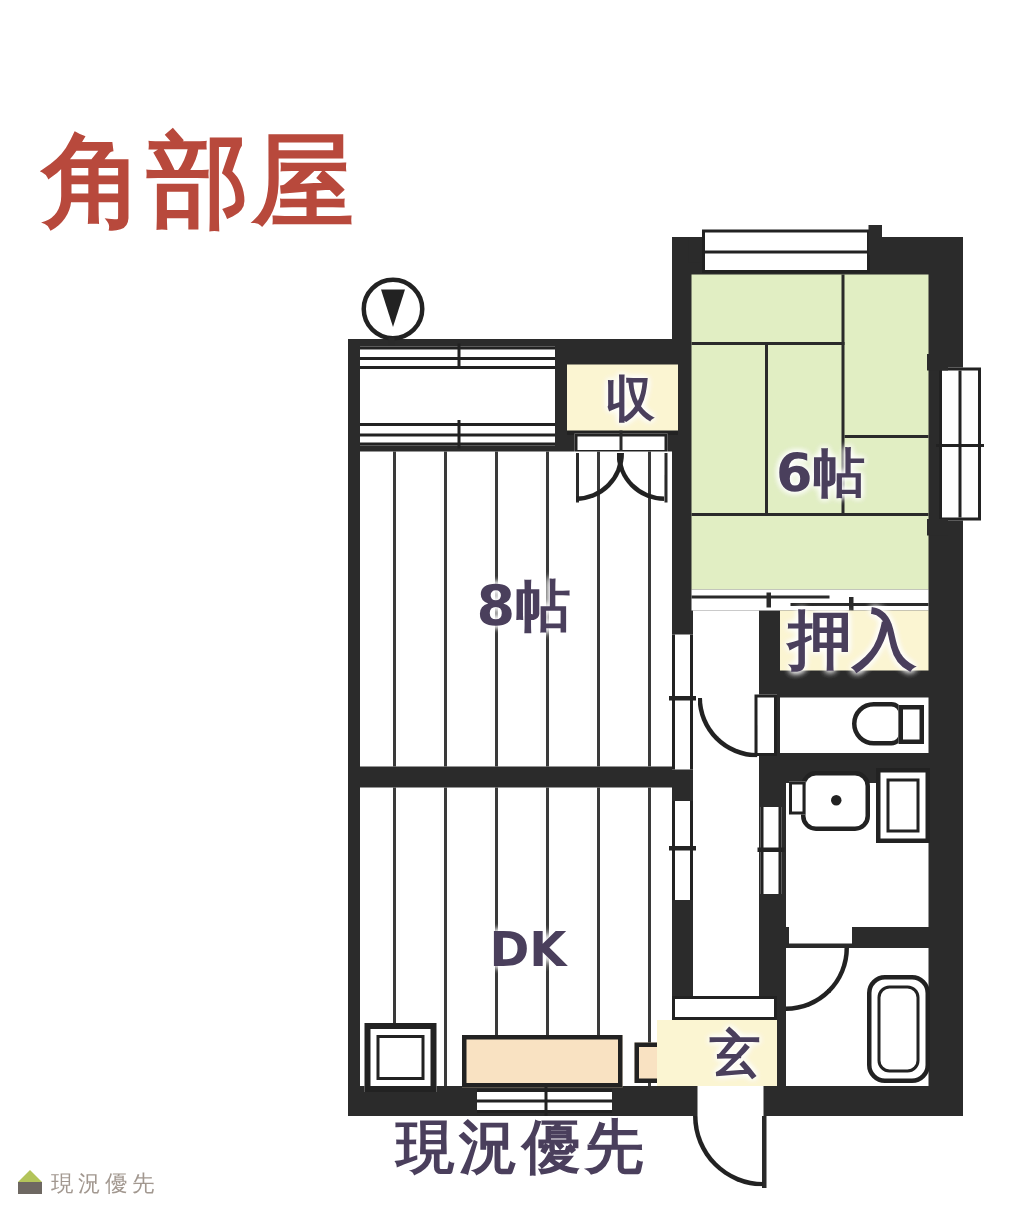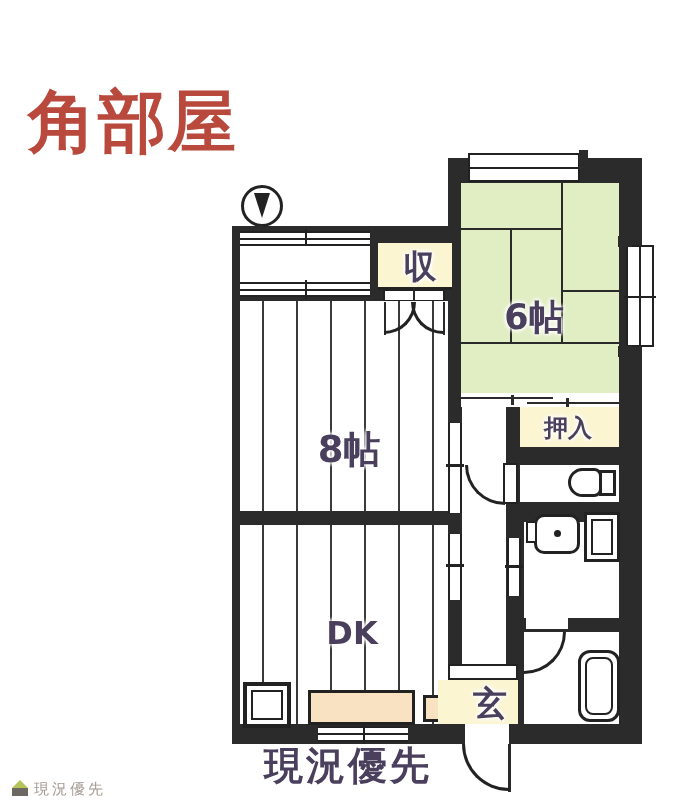--- a/index.html
+++ b/index.html
@@ -62,21 +62,21 @@
   <div class="win-h" style="left:240px;top:231px;width:130px;height:15px;"></div>
   <div class="white" style="left:240px;top:246px;width:130px;height:36px;"></div>
   <div class="win-h" style="left:240px;top:282px;width:130px;height:15px;"></div>
 
   <div class="yellow" style="left:378px;top:243px;width:74px;height:44px;border-bottom:3px solid #222;"></div>
   <div class="lbl" style="left:420px;top:266px;font-size:33px;">収</div>
   <div class="thresh" style="left:383px;top:289px;width:62px;height:13px;"></div>
   <div class="ln" style="left:413px;top:287px;width:2px;height:17px;"></div>
 
   <div class="planks" style="left:240px;top:301px;width:208px;height:210px;"></div>
-  <div class="lbl" style="left:349px;top:404px;font-size:37px;margin-top:45px;">8帖</div>
+  <div class="lbl" style="left:349px;top:404px;font-size:37px;">8帖</div>
 
   <div class="ln" style="left:384px;top:302px;width:2px;height:33px;"></div>
   <div class="arc-br" style="left:384px;top:302px;width:32px;height:32px;"></div>
   <div class="ln" style="left:443px;top:302px;width:2px;height:33px;"></div>
   <div class="arc-bl" style="left:411px;top:302px;width:32px;height:32px;"></div>
 
   <div class="planks" style="left:240px;top:525px;width:208px;height:199px;"></div>
   <div class="lbl" style="left:352px;top:633px;font-size:32px;">DK</div>
   <div class="box" style="left:243px;top:682px;width:48px;height:46px;border-width:4px;">
       <div class="inner"></div>
@@ -96,30 +96,30 @@
   <div class="white" style="left:465px;top:724px;width:44px;height:20px;"></div>
   <div class="ln" style="left:508px;top:744px;width:3px;height:48px;"></div>
   <div class="arc-bl" style="left:462px;top:744px;width:47px;height:47px;"></div>
 
   <div class="abs" style="left:461px;top:183px;width:158px;height:210px;background:#e1eec3;"></div>
   <div class="ln" style="left:461px;top:228px;width:102px;height:2px;"></div>
   <div class="ln" style="left:563px;top:290px;width:56px;height:2px;"></div>
   <div class="ln" style="left:461px;top:342px;width:158px;height:2px;"></div>
   <div class="ln" style="left:561px;top:183px;width:2px;height:161px;"></div>
   <div class="ln" style="left:510px;top:228px;width:2px;height:116px;"></div>
-  <div class="lbl" style="left:534px;top:317px;font-size:35px;">6帖</div>
+  <div class="lbl" style="left:547px;top:317px;font-size:35px;">6帖</div>
 
   <div class="white" style="left:461px;top:393px;width:158px;height:14px;"></div>
   <div class="ln" style="left:461px;top:397px;width:92px;height:2px;"></div>
   <div class="ln" style="left:527px;top:402px;width:92px;height:2px;"></div>
   <div class="ln" style="left:511px;top:395px;width:3px;height:10px;"></div>
   <div class="ln" style="left:566px;top:398px;width:3px;height:10px;"></div>
 
   <div class="yellow" style="left:520px;top:407px;width:99px;height:40px;"></div>
-  <div class="lbl" style="left:568px;top:428px;font-size:24px;">押入</div>
+  <div class="lbl" style="left:568px;top:428px;font-size:43px;">押入</div>
 
   <div class="white" style="left:520px;top:465px;width:99px;height:37px;"></div>
   <div class="thresh" style="left:503px;top:463px;width:15px;height:41px;"></div>
   <div class="arc-bl" style="left:465px;top:465px;width:40px;height:40px;"></div>
   <div class="box" style="left:568px;top:468px;width:34px;height:29px;border-radius:15px 8px 8px 15px;"></div>
   <div class="box" style="left:599px;top:470px;width:17px;height:26px;"></div>
 
   <div class="white" style="left:524px;top:522px;width:95px;height:96px;"></div>
   <div class="box" style="left:534px;top:514px;width:46px;height:40px;border-radius:10px;"></div>
   <div class="abs" style="left:554px;top:530px;width:7px;height:7px;background:#222;border-radius:50%;"></div>

